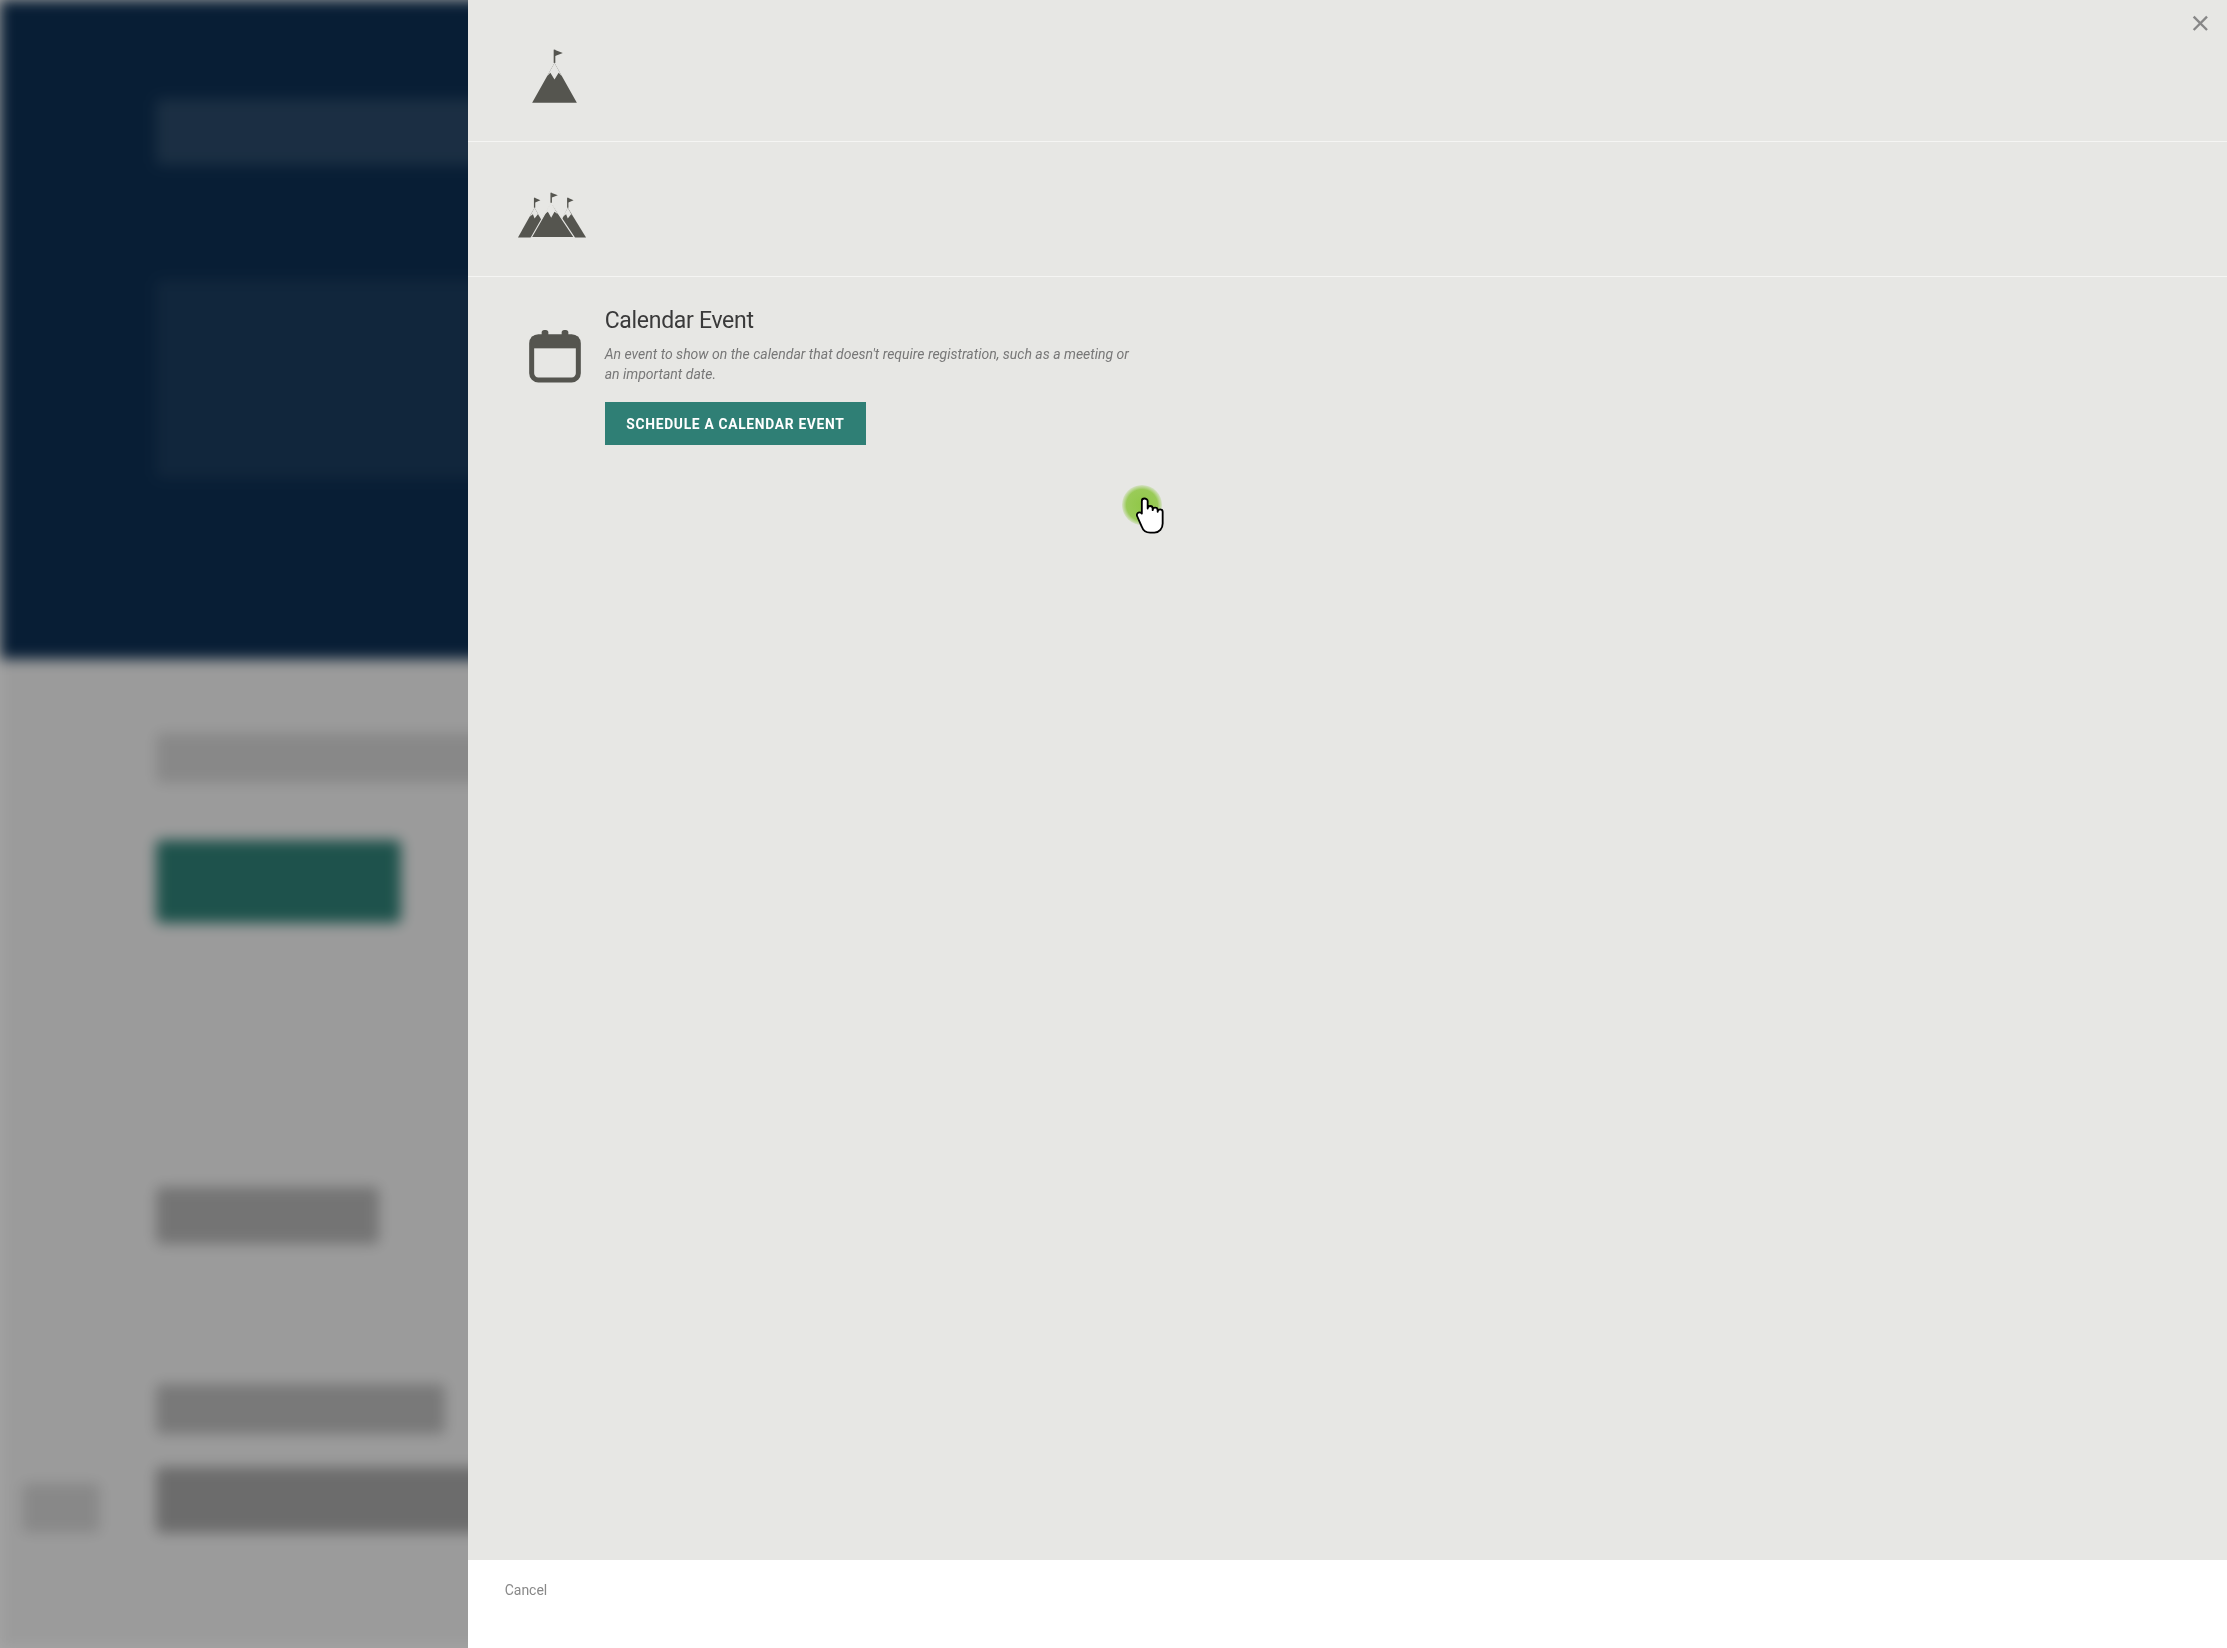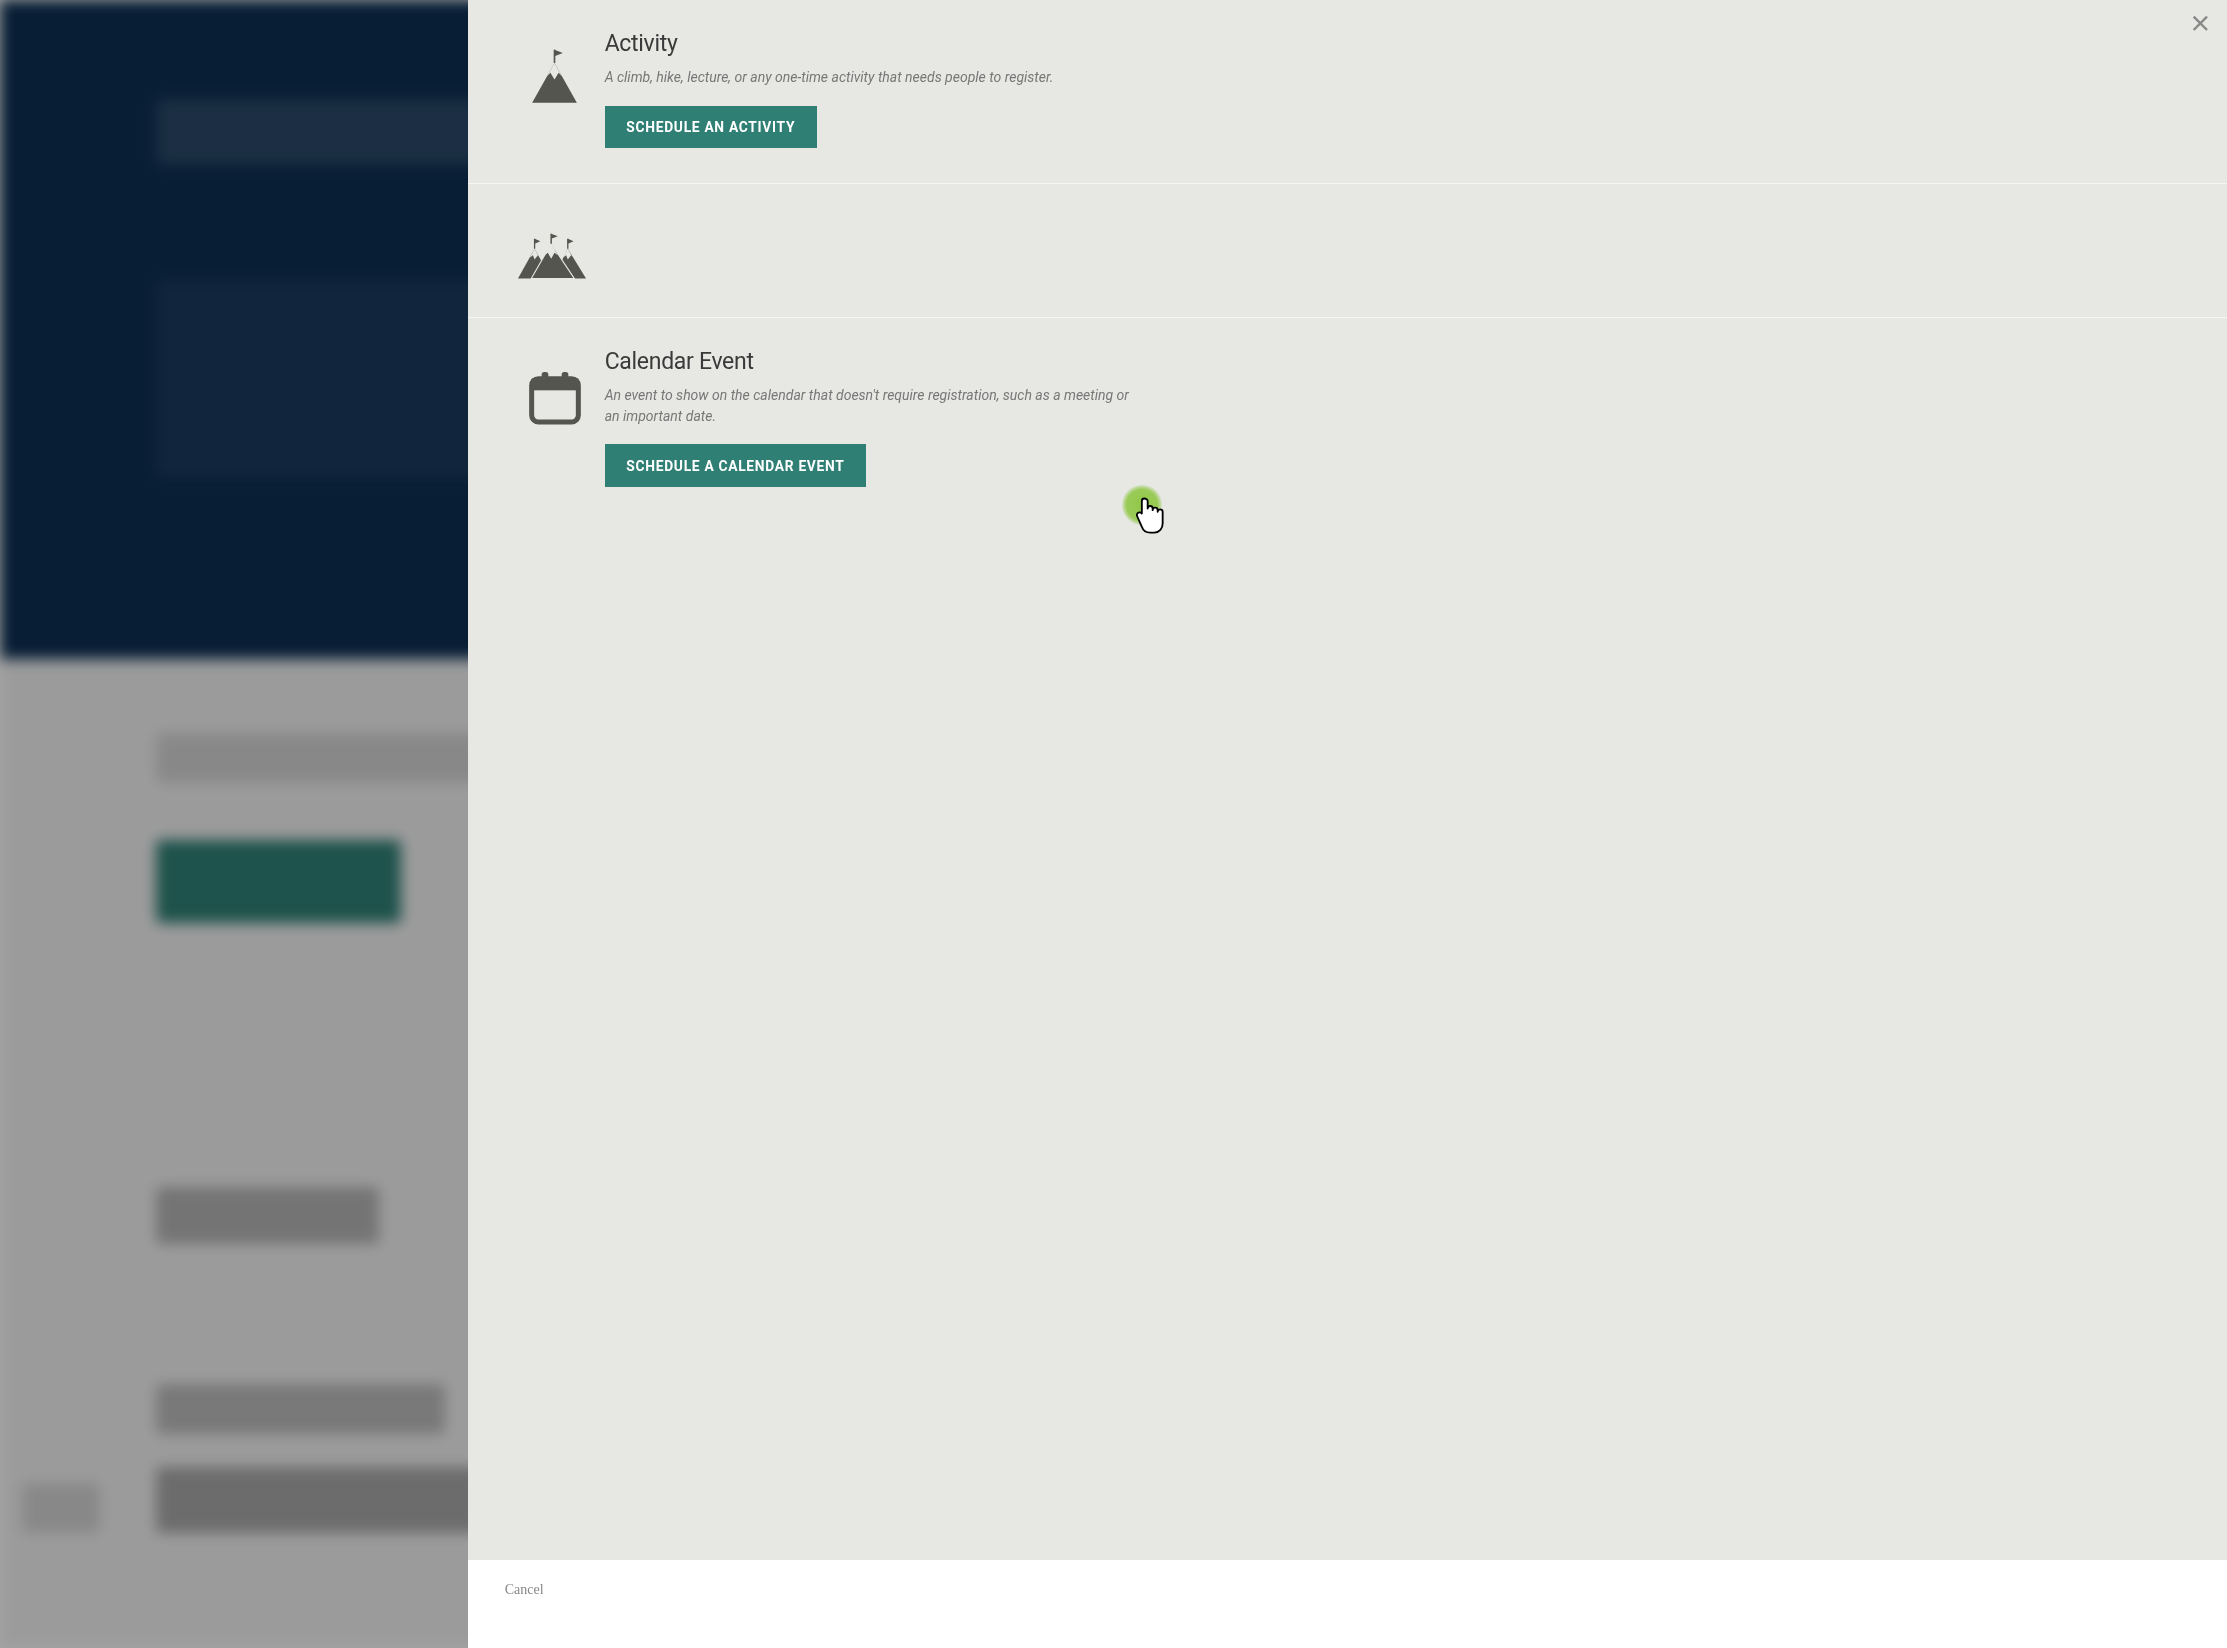--- a/index.html
+++ b/index.html
@@ -150,21 +150,20 @@
   }
 
   .modal-footer {
     background: #fff;
     padding: 21.7px 37px 50px 37px;
   }
   .cancel-link {
     color: #888;
     font-size: 14px;
     cursor: pointer;
-    font-family: Liberation Serif, serif;
   }
 
   
   .cursor-overlay {
     position: absolute;
     z-index: 5;
     pointer-events: none;
   }
   .click-dot {
     width: 40px;
@@ -212,25 +211,20 @@
 
     <div class="option-card">
       <div class="option-icon-wrap">
         <svg width="65" height="58" viewBox="0 0 78 70">
           <polygon points="39,18 12,66 66,66" fill="#55554f"></polygon>
           <polygon points="39,18 30,34 34,30 39,38 44,30 48,34" fill="#e7e7e4"></polygon>
           <line x1="39" y1="18" x2="39" y2="2" stroke="#55554f" stroke-width="2"></line>
           <polygon points="39,2 49,6 39,10" fill="#55554f"></polygon>
         </svg>
       </div>
-      <div class="option-body">
-        <div class="option-title">Activity</div>
-        <div class="option-desc">A climb, hike, lecture, or any one-time activity that needs people to register.</div>
-        <button class="option-button">SCHEDULE AN ACTIVITY</button>
-      </div>
     </div>
 
     <div class="option-card">
       <div class="option-icon-wrap">
         <svg width="83" height="50" viewBox="0 0 100 60">
 
           <polygon points="26,20 6,56 46,56" fill="#55554f"></polygon>
           <polygon points="26,20 20,31 24,28 26,33 30,28 32,31" fill="#e7e7e4"></polygon>
           <line x1="26" y1="20" x2="26" y2="8" stroke="#55554f" stroke-width="1.6"></line>
           <polygon points="26,8 33,11 26,14" fill="#55554f"></polygon>

